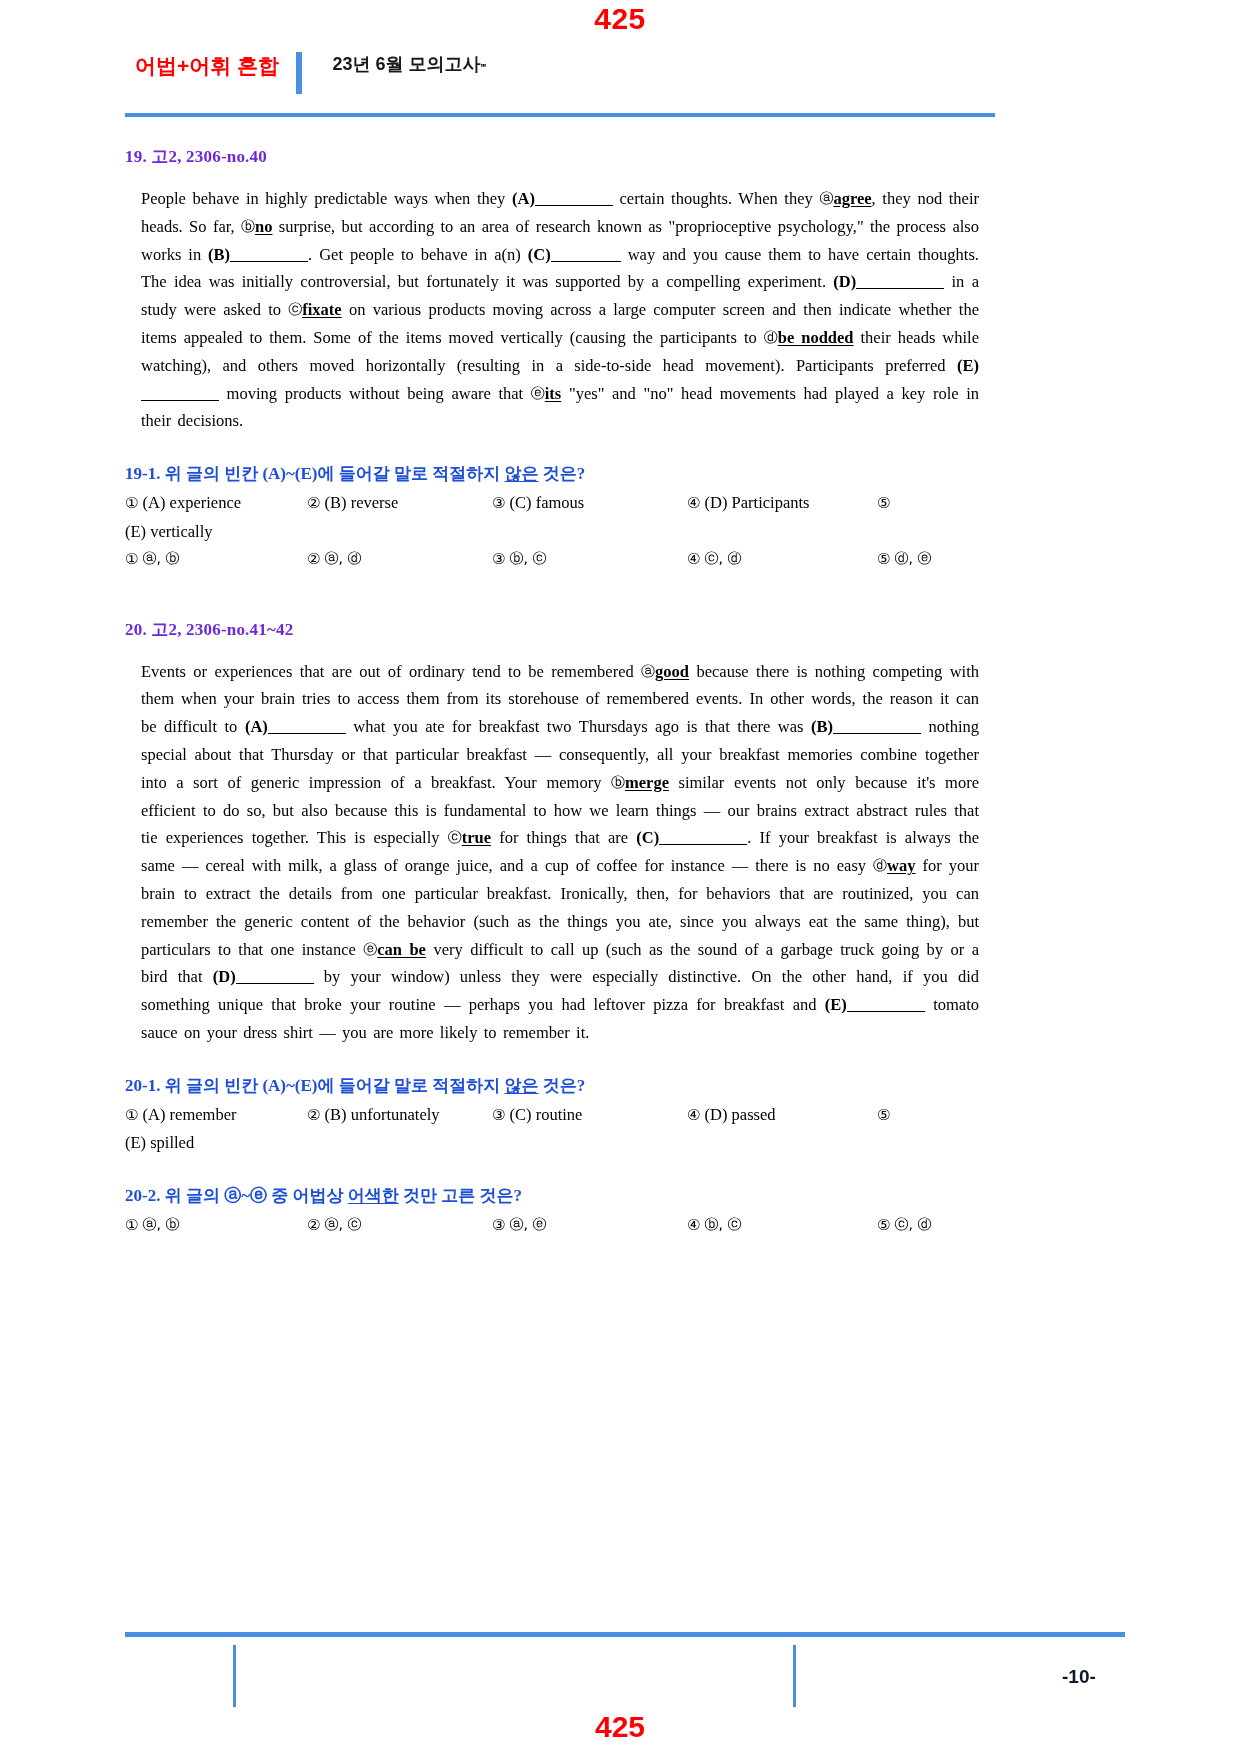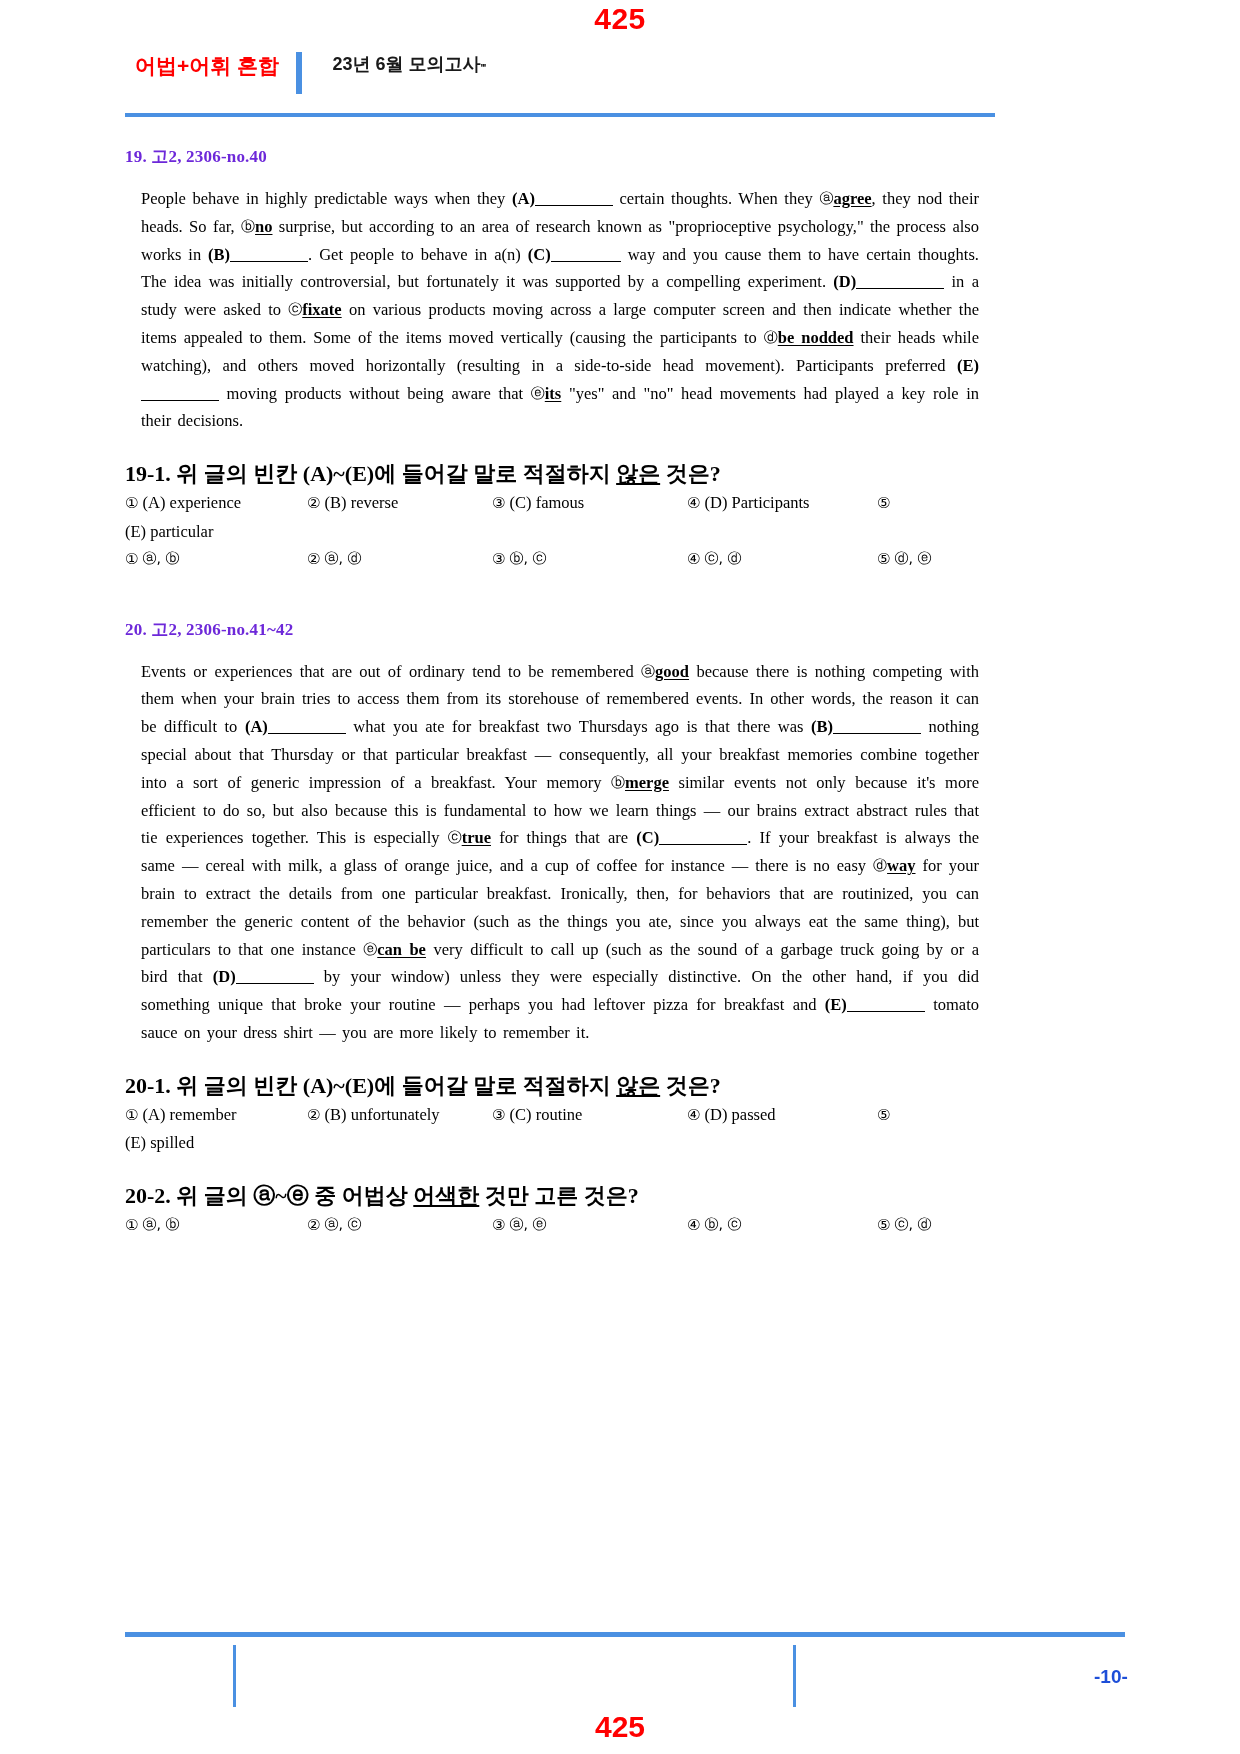--- a/index.html
+++ b/index.html
@@ -132,23 +132,23 @@
     font-size: 14px;
     vertical-align: 1px;
   }
   .mark {
     font-weight: bold;
     text-decoration: underline;
     text-underline-offset: 2px;
   }
 
   .sub-q {
-    color: #000000;
-    font-weight: bold;
-    font-size: 22px;
+    color: #1d4ed8;
+    font-weight: bold;
+    font-size: 17px;
     line-height: 26px;
     margin: 26px 0 2px 0;
   }
   .sub-q .u { text-decoration: underline; text-underline-offset: 2px; }
 
   .choices {
     font-size: 16.5px;
     line-height: 27.5px;
     margin: 0;
     display: block;
@@ -196,23 +196,22 @@
     height: 62px;
     background: #4a90e2;
   }
   .footer-pageno {
     position: absolute;
     top: 1666px;
     left: 1062px;
     font-family: "Liberation Sans", "DejaVu Sans", sans-serif;
     font-weight: bold;
     font-size: 19px;
-    color: #1d4ed8;
-    white-space: nowrap;
-    margin-left: 32px;
+    color: #0f172a;
+    white-space: nowrap;
   }
   .page-marker-bottom {
     position: absolute;
     top: 1708px;
     left: 0;
     width: 1240px;
     text-align: center;
     color: #ff0000;
     font-family: "Liberation Sans", "DejaVu Sans", sans-serif;
     font-weight: bold;
@@ -236,21 +235,21 @@
 <div class="content">
 
   <div>
     <p class="q-title">19. 고2, 2306-no.40</p>
 
     <p class="passage"><span>People behave in highly predictable ways when they </span><span class="blank-label">(A)</span><span class="blank b-mid"></span><span> certain thoughts. When they </span><span class="circ">ⓐ</span><span class="mark">agree</span><span>, they nod their heads. So far, </span><span class="circ">ⓑ</span><span class="mark">no</span><span> surprise, but according to an area of research known as "proprioceptive psychology," the process also works in </span><span class="blank-label">(B)</span><span class="blank b-mid"></span><span>. Get people to behave in a(n) </span><span class="blank-label">(C)</span><span class="blank b-short"></span><span> way and you cause them to have certain thoughts. The idea was initially controversial, but fortunately it was supported by a compelling experiment. </span><span class="blank-label">(D)</span><span class="blank b-long"></span><span> in a study were asked to </span><span class="circ">ⓒ</span><span class="mark">fixate</span><span> on various products moving across a large computer screen and then indicate whether the items appealed to them. Some of the items moved vertically (causing the participants to </span><span class="circ">ⓓ</span><span class="mark">be nodded</span><span> their heads while watching), and others moved horizontally (resulting in a side-to-side head movement). Participants preferred </span><span class="blank-label">(E)</span><span class="blank b-mid"></span><span> moving products without being aware that </span><span class="circ">ⓔ</span><span class="mark">its</span><span> "yes" and "no" head movements had played a key role in their decisions.</span></p>
 
     <p class="sub-q"><span>19-1.</span><span> 위 글의 빈칸 (A)~(E)에 들어갈 말로 적절하지 </span><span class="u">않은</span><span> 것은?</span></p>
     <div class="choices">
       <span class="row"><span class="ch w1"><span class="ch-num">①</span> <span>(A) experience</span></span><span class="ch w2"><span class="ch-num">②</span> <span>(B) reverse</span></span><span class="ch w3"><span class="ch-num">③</span> <span>(C) famous</span></span><span class="ch w4"><span class="ch-num">④</span> <span>(D) Participants</span></span><span class="ch w5"><span class="ch-num">⑤</span></span></span>
-      <span class="row wrap2"><span class="ch"><span>(E) particular</span></span></span>
+      <span class="row wrap2"><span class="ch"><span>(E) vertically</span></span></span>
     </div>
 
     <div class="choices">
       <span class="row"><span class="ch w1"><span class="ch-num">①</span> <span class="circ">ⓐ, ⓑ</span></span><span class="ch w2"><span class="ch-num">②</span> <span class="circ">ⓐ, ⓓ</span></span><span class="ch w3"><span class="ch-num">③</span> <span class="circ">ⓑ, ⓒ</span></span><span class="ch w4"><span class="ch-num">④</span> <span class="circ">ⓒ, ⓓ</span></span><span class="ch"><span class="ch-num">⑤</span> <span class="circ">ⓓ, ⓔ</span></span></span>
     </div>
   </div>
 
   <div class="gap-big"></div>
 
   <div>

